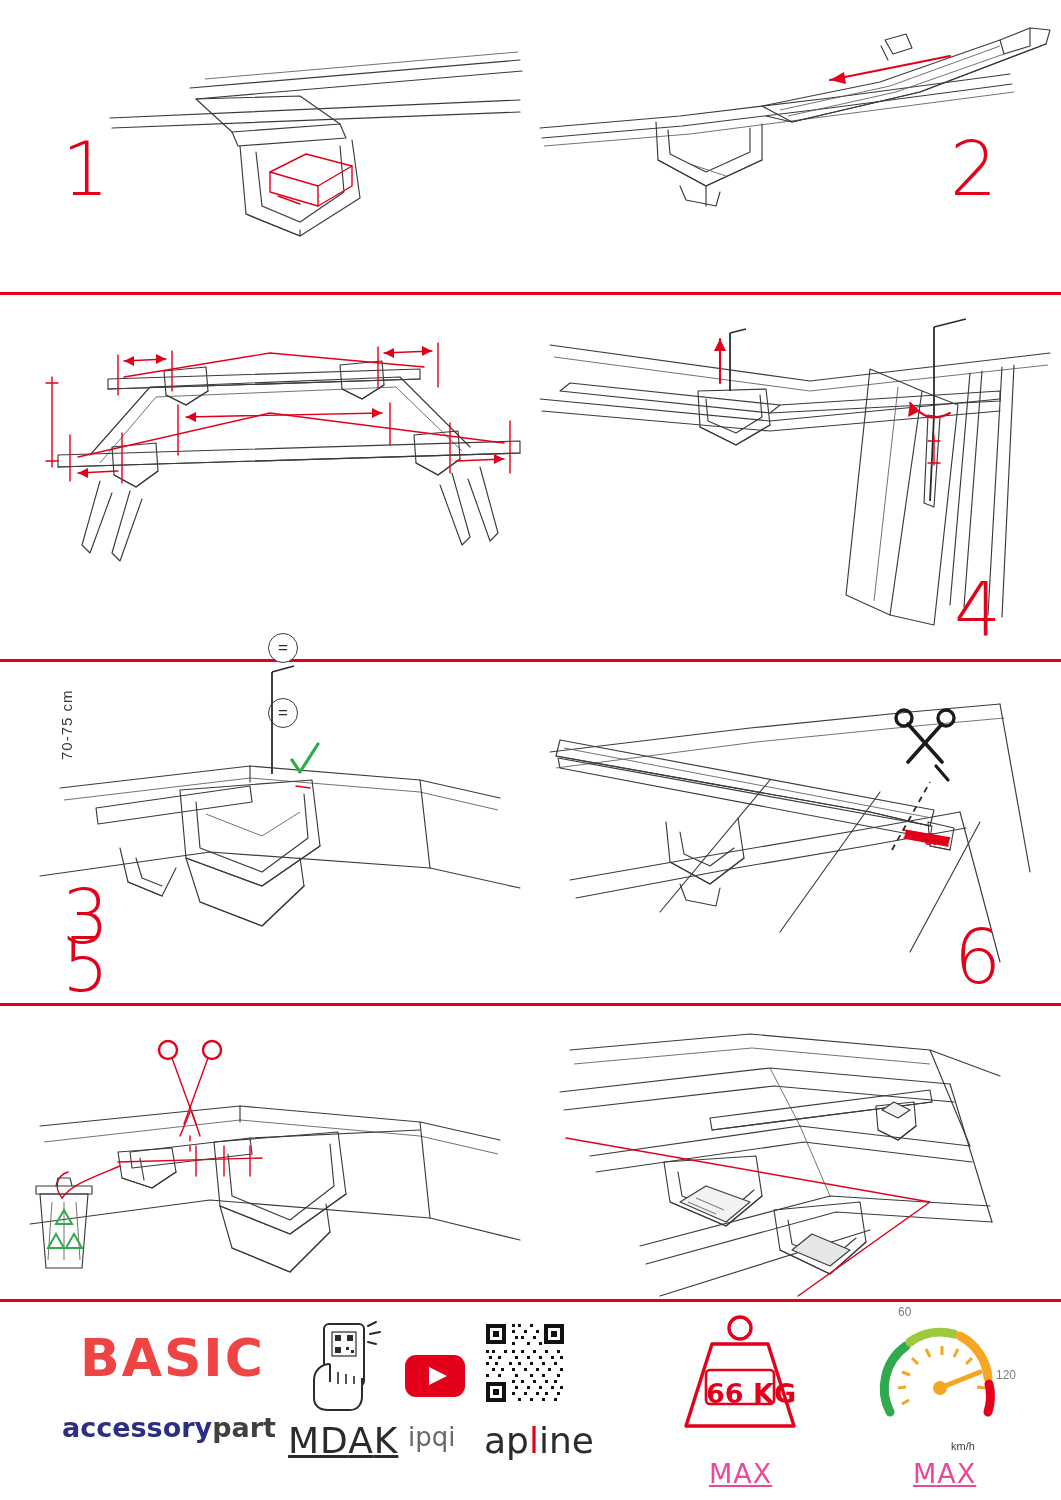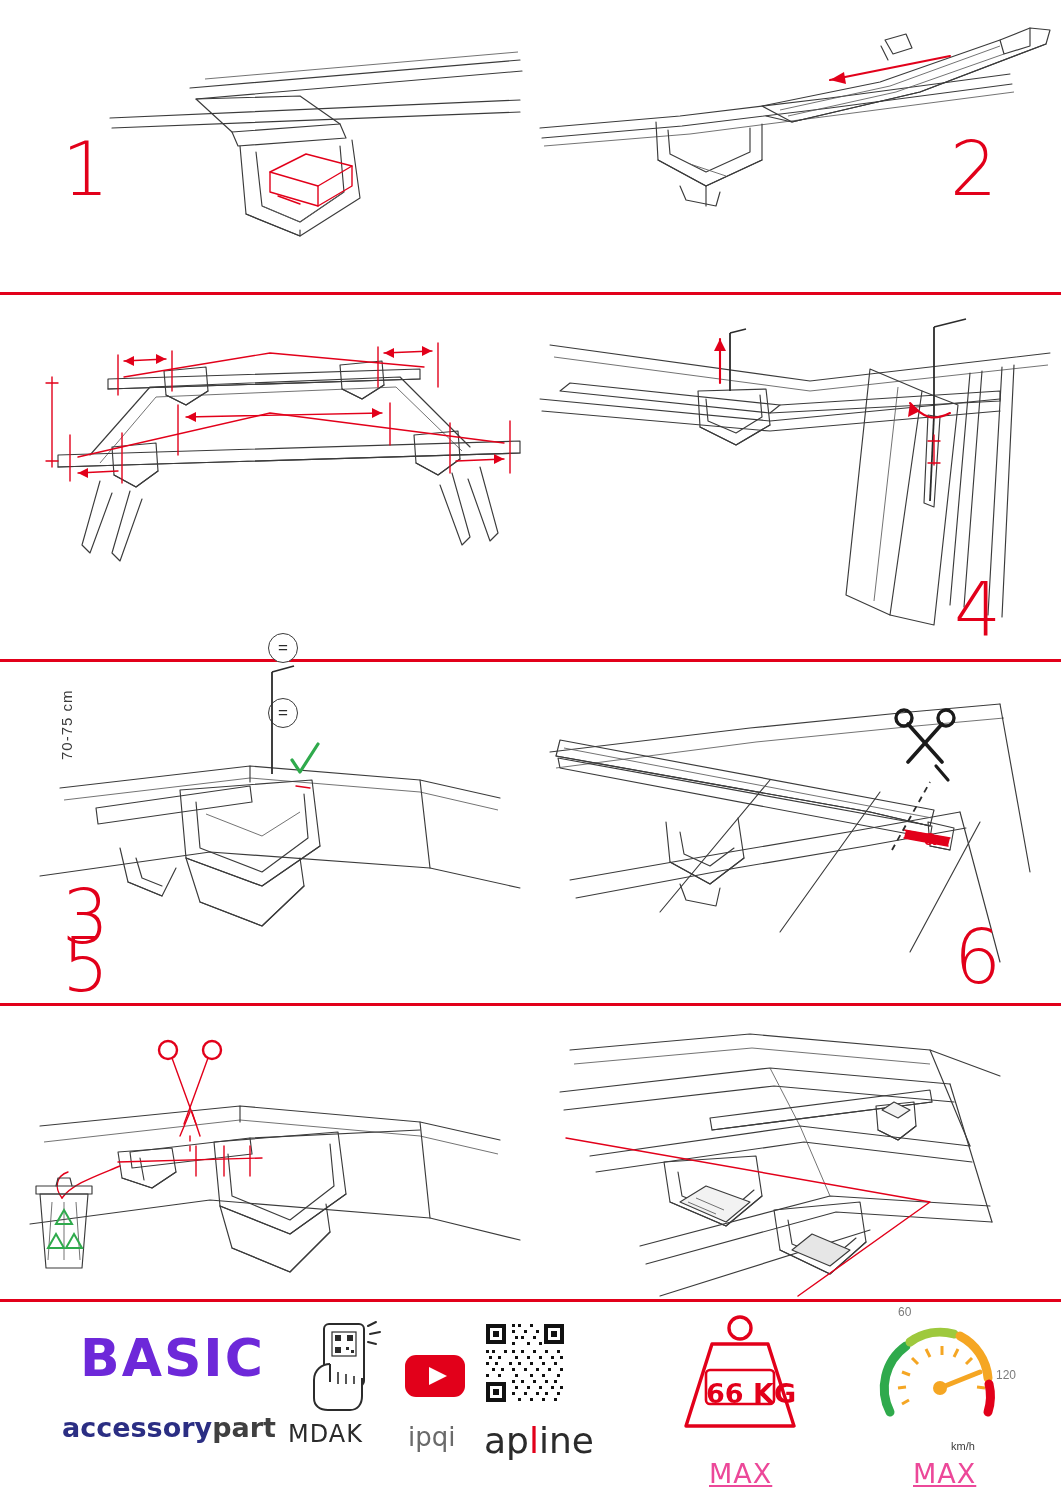--- a/index.html
+++ b/index.html
@@ -73,37 +73,37 @@
   }
 
   
   #footer { position: absolute; left: 0; top: 1300px; width: 1061px; height: 200px; }
   .brand-basic {
     position: absolute;
     left: 80px; top: 28px;
     font-family: "DejaVu Sans", sans-serif;
     font-weight: bold;
     font-size: 52px;
-    color: #6d28d9;
+    color: #ef4444;
     letter-spacing: 2px;
   }
   .brand-accessory {
     position: absolute;
     left: 62px; top: 112px;
     font-family: "DejaVu Sans", sans-serif;
     font-weight: bold;
     font-size: 27px;
     letter-spacing: 0px;
     color: #2b2e83;
   }
   .brand-accessory .pt { color: #404040; }
   .lbl-mdak {
     position: absolute; left: 288px; top: 120px;
     font-family: "DejaVu Sans", sans-serif;
-    font-size: 24px; color: #2b2b2b; letter-spacing: 1px;
+    font-size: 36px; color: #2b2b2b; letter-spacing: 1px; text-decoration: underline;
   }
   .lbl-mdak .v { color: #2b2b2b; }
   .lbl-ipqi {
     position: absolute; left: 408px; top: 122px;
     font-family: "DejaVu Sans", sans-serif;
     font-size: 26px; color: #6a6a6a;
   }
   .lbl-apline {
     position: absolute; left: 484px; top: 120px;
     font-family: "DejaVu Sans", sans-serif;

